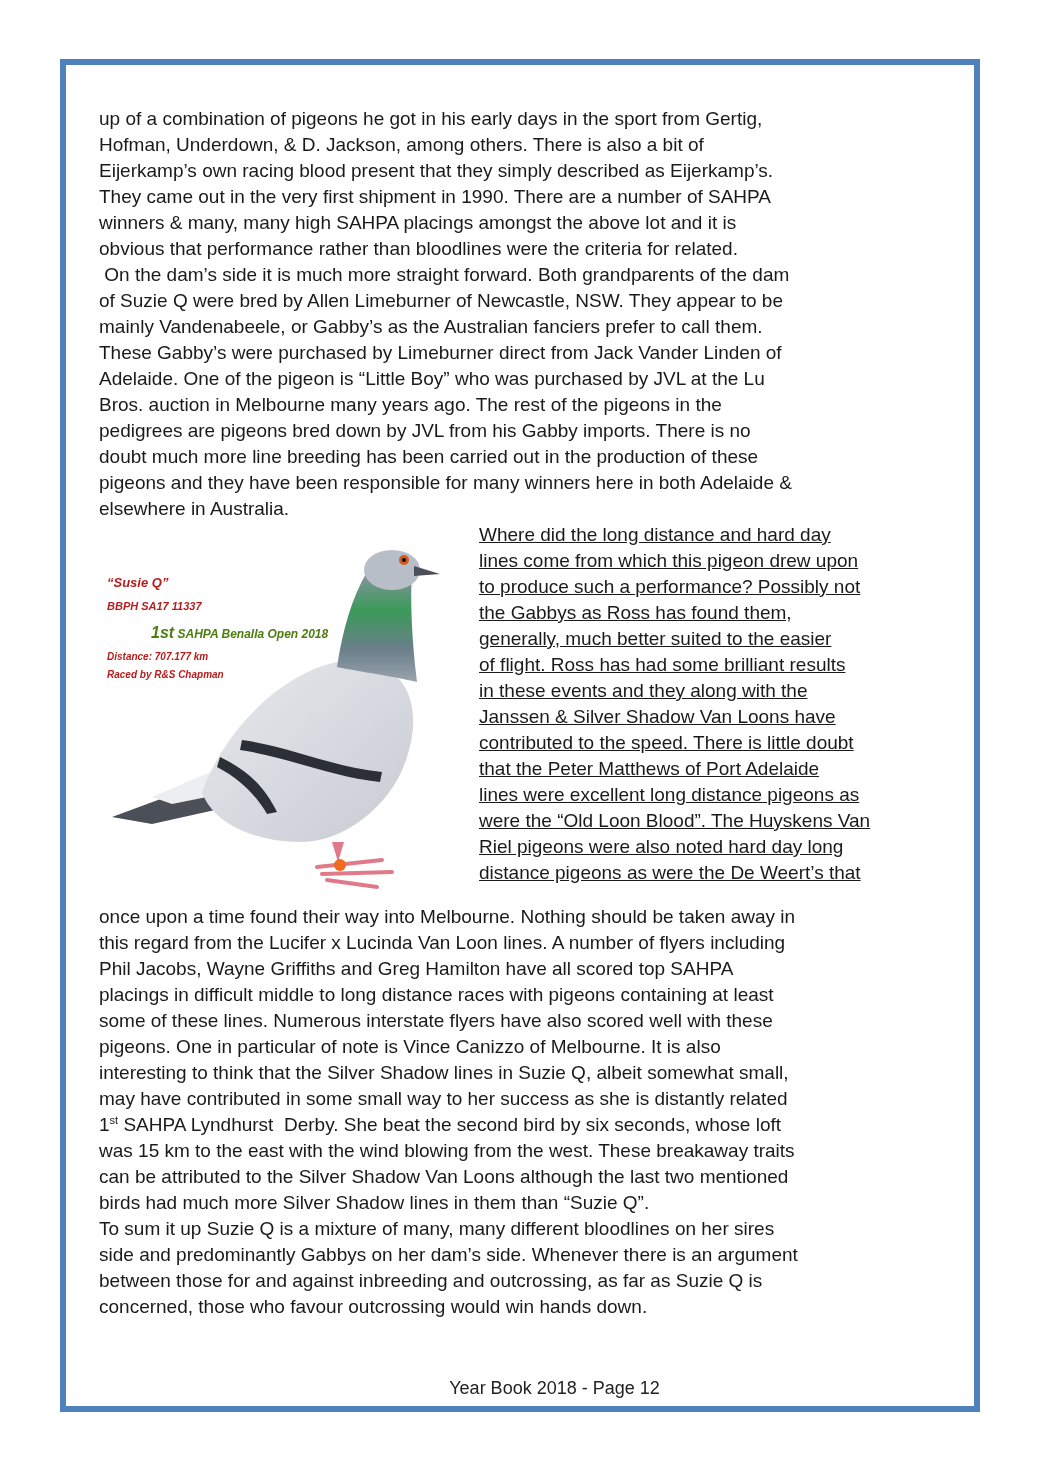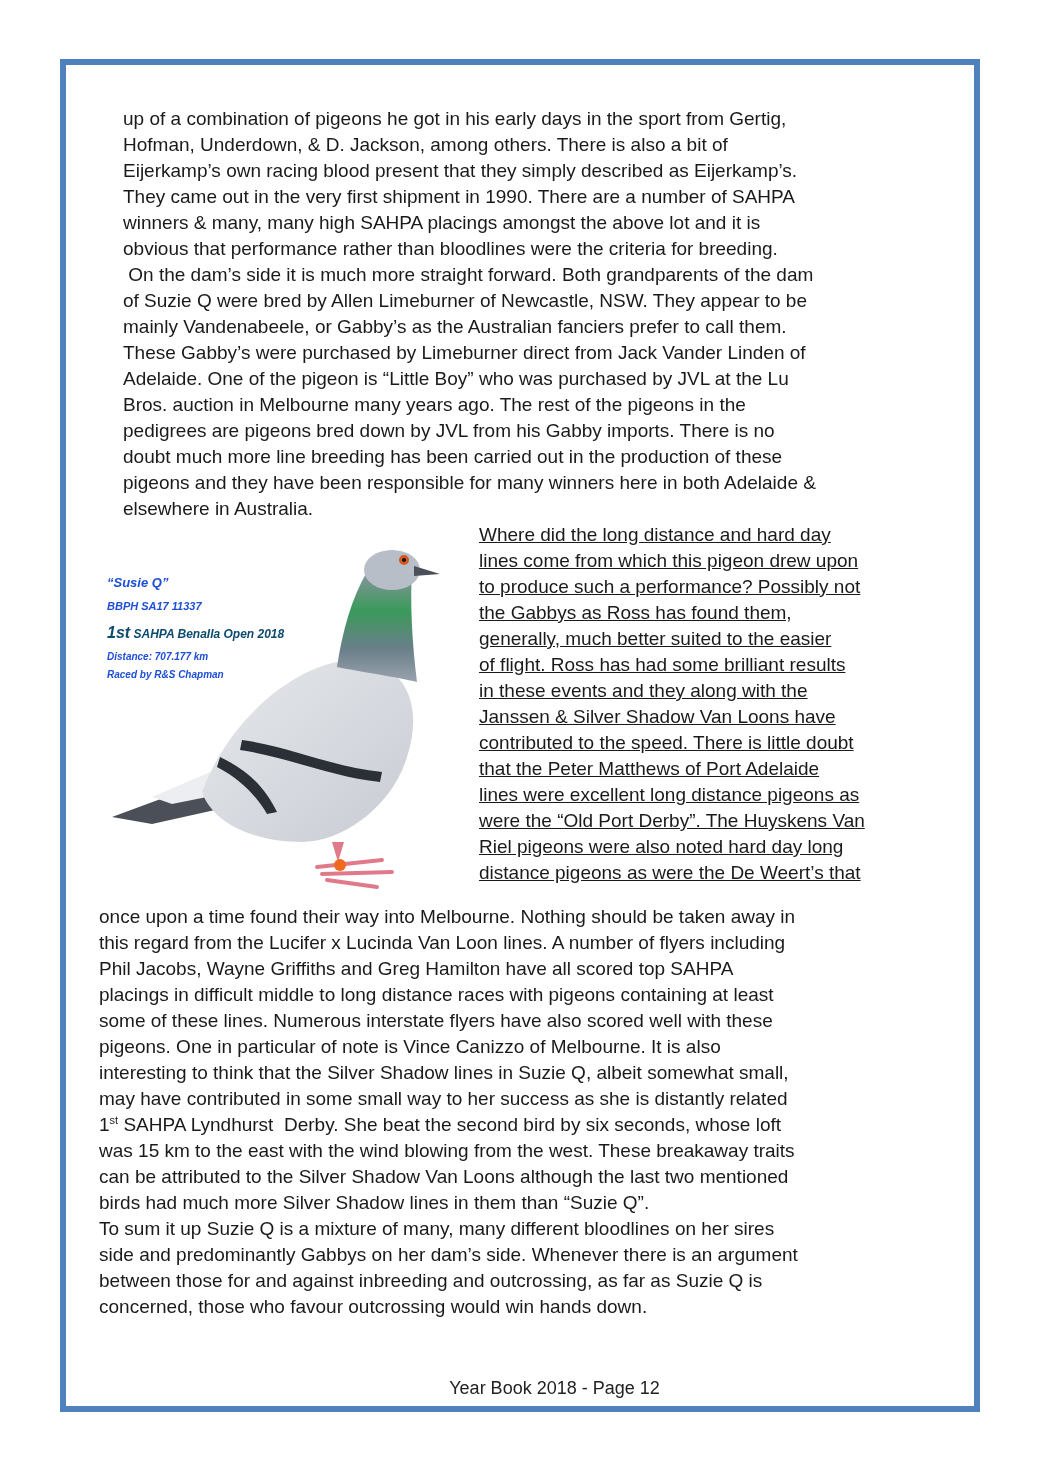--- a/index.html
+++ b/index.html
@@ -12,45 +12,45 @@
     position:absolute; left:99px; width:845px;
     font-family:"Liberation Sans", sans-serif; font-size:19px; line-height:26px;
     color:#1a1a1a; white-space:nowrap;
   }
   .line { display:block; height:26px; }
   .narrow { left:479px; width:470px; }
   .figure {
     position:absolute; left:92px; top:542px; width:376px; height:356px;
   }
   .cap { position:absolute; left:15px; font-family:"Liberation Sans", sans-serif;
-    font-weight:bold; font-style:italic; color:#1d4ed8; white-space:nowrap; }
+    font-weight:bold; font-style:italic; color:#b91c1c; white-space:nowrap; }
   .cap.t1 { top:33px; font-size:13px; }
   .cap.t2 { top:58px; font-size:11px; }
-  .cap.t3 { top:82px; font-size:12px; color:#0c4a6e; }
+  .cap.t3 { top:82px; font-size:12px; color:#4d7c0f;margin-left:44px; }
   .cap.t3 .big { font-size:16px; }
   .cap.t4 { top:109px; font-size:10px;text-align:center; }
   .cap.t5 { top:127px; font-size:10px; }
   .footer {
     position:absolute; left:0; width:1039px; top:1378px; text-align:center;
     font-family:Liberation Sans, sans-serif; font-size:18px; color:#222;padding-left:35px;
   }
   sup { font-size:11px; line-height:0;margin-top:6px; }
 </style>
 </head>
 <body>
 
 <div class="frame"></div>
 
-<div class="text" style="top:106px;margin-left:24px;">
+<div class="text" style="top:106px;">
   <span class="line">up of a combination of pigeons he got in his early days in the sport from Gertig,</span>
   <span class="line">Hofman, Underdown, &amp; D. Jackson, among others. There is also a bit of</span>
   <span class="line">Eijerkamp’s own racing blood present that they simply described as Eijerkamp’s.</span>
   <span class="line">They came out in the very first shipment in 1990. There are a number of SAHPA</span>
   <span class="line">winners &amp; many, many high SAHPA placings amongst the above lot and it is</span>
-  <span class="line">obvious that performance rather than bloodlines were the criteria for breeding.</span>
+  <span class="line">obvious that performance rather than bloodlines were the criteria for related.</span>
   <span class="line" style="white-space:pre"> On the dam’s side it is much more straight forward. Both grandparents of the dam</span>
   <span class="line">of Suzie Q were bred by Allen Limeburner of Newcastle, NSW. They appear to be</span>
   <span class="line">mainly Vandenabeele, or Gabby’s as the Australian fanciers prefer to call them.</span>
   <span class="line">These Gabby’s were purchased by Limeburner direct from Jack Vander Linden of</span>
   <span class="line">Adelaide. One of the pigeon is “Little Boy” who was purchased by JVL at the Lu</span>
   <span class="line">Bros. auction in Melbourne many years ago. The rest of the pigeons in the</span>
   <span class="line">pedigrees are pigeons bred down by JVL from his Gabby imports. There is no</span>
   <span class="line">doubt much more line breeding has been carried out in the production of these</span>
   <span class="line">pigeons and they have been responsible for many winners here in both Adelaide &amp;</span>
   <span class="line">elsewhere in Australia.</span>
@@ -105,21 +105,21 @@
   <span class="line">lines come from which this pigeon drew upon</span>
   <span class="line">to produce such a performance? Possibly not</span>
   <span class="line">the Gabbys as Ross has found them,</span>
   <span class="line">generally, much better suited to the easier</span>
   <span class="line">of flight. Ross has had some brilliant results</span>
   <span class="line">in these events and they along with the</span>
   <span class="line">Janssen &amp; Silver Shadow Van Loons have</span>
   <span class="line">contributed to the speed. There is little doubt</span>
   <span class="line">that the Peter Matthews of Port Adelaide</span>
   <span class="line">lines were excellent long distance pigeons as</span>
-  <span class="line">were the “Old Port Derby”. The Huyskens Van</span>
+  <span class="line">were the “Old Loon Blood”. The Huyskens Van</span>
   <span class="line">Riel pigeons were also noted hard day long</span>
   <span class="line">distance pigeons as were the De Weert’s that</span>
 </div>
 
 <div class="text" style="top:904px;">
   <span class="line">once upon a time found their way into Melbourne. Nothing should be taken away in</span>
   <span class="line">this regard from the Lucifer x Lucinda Van Loon lines. A number of flyers including</span>
   <span class="line">Phil Jacobs, Wayne Griffiths and Greg Hamilton have all scored top SAHPA</span>
   <span class="line">placings in difficult middle to long distance races with pigeons containing at least</span>
   <span class="line">some of these lines. Numerous interstate flyers have also scored well with these</span>

